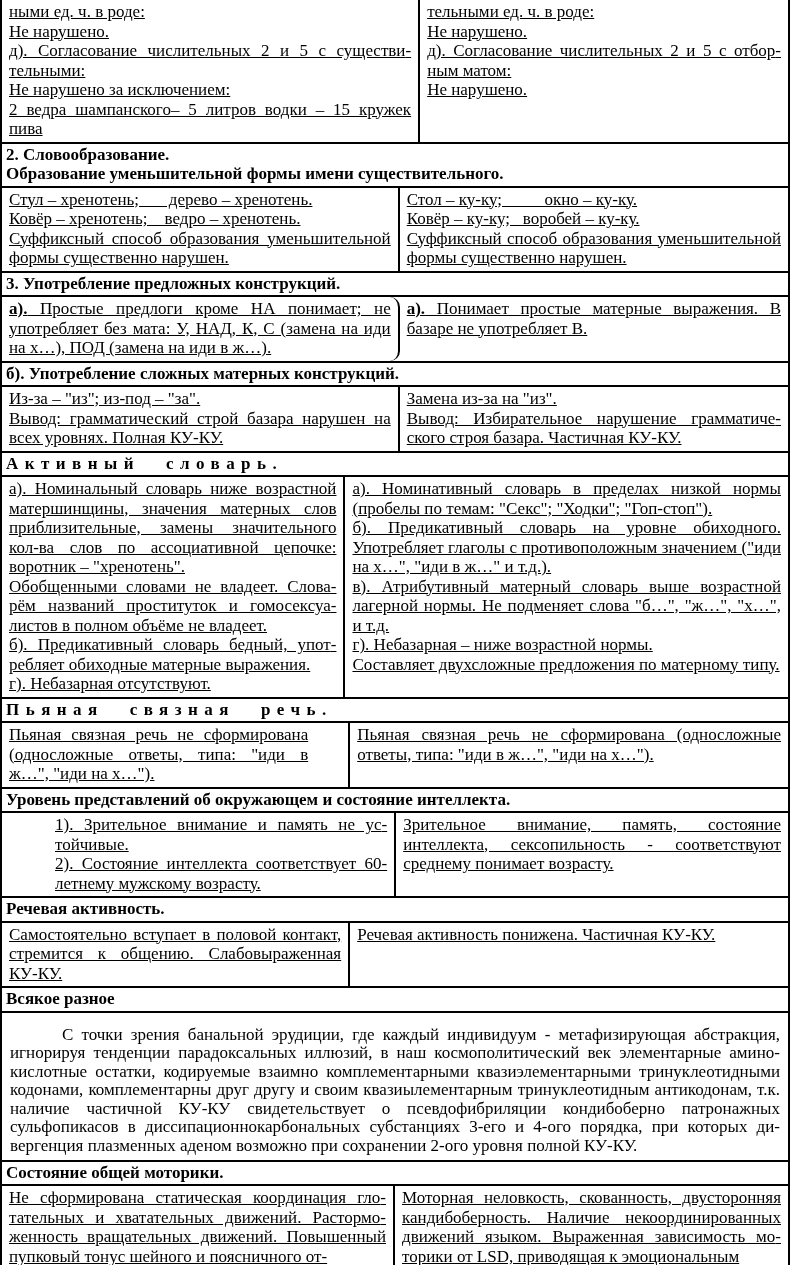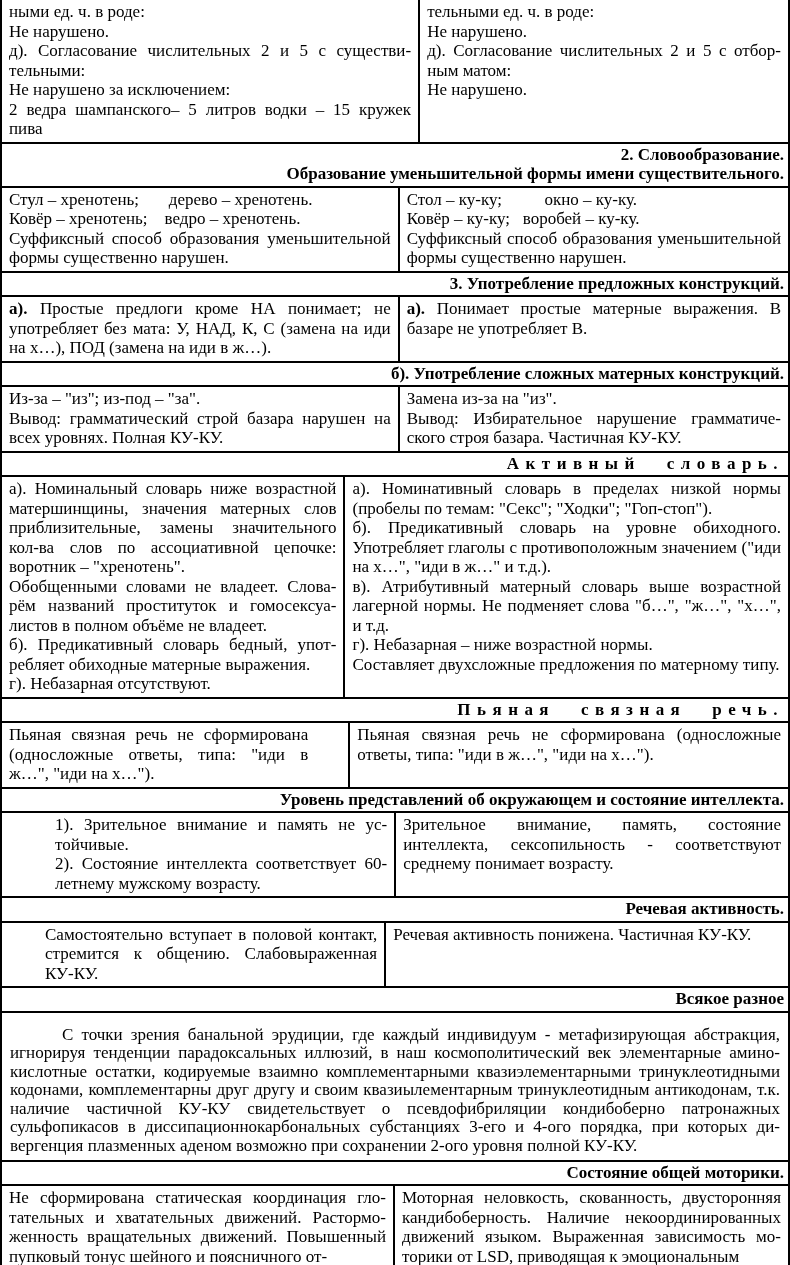--- a/index.html
+++ b/index.html
@@ -18,28 +18,29 @@
   .sec:first-child{border-top:none;}
   
   .row{display:flex;align-items:stretch;}
   .cell{
     box-sizing:border-box;
     padding:2px 7px 3px 7px;
     line-height:19.5px;
     text-align:justify;
     hyphens:manual;
     overflow:hidden;
+    text-decoration:underline;
   }
   .cell.left{flex:0 0 auto;width:50%;border-right:2px solid #000;}
   .cell.right{flex:1 1 auto;}
   .cell p{margin:0;}
   b{font-weight:bold;}
   
   .header{
-    font-weight:bold;text-align:right;
+    font-weight:bold;text-align:left;
     padding:1px 4px 2px 4px;line-height:19.5px;
   }
   .header.spread .hline{letter-spacing:0.38em;word-spacing:0.9em;}
   
   .free{
     padding:13px 8px 4px 8px;line-height:18.6px;
     text-align:justify;hyphens:manual;
   }
   .free p{margin:0;text-indent:52px;}
 </style>
@@ -75,21 +76,21 @@
       <div class="cell right">
         <p>Стол – ку-ку;&nbsp;&nbsp;&nbsp;&nbsp;&nbsp;&nbsp;&nbsp;&nbsp;&nbsp; окно – ку-ку.</p>
         <p>Ковёр – ку-ку;&nbsp;&nbsp; воробей – ку-ку.</p>
         <p>Суффиксный способ образования уменьшитель­ной формы существенно нарушен.</p>
       </div>
     </div>
     <div class="sec header">
       <div class="hline">3. Употребление предложных конструкций.</div>
     </div>
     <div class="sec row">
-      <div class="cell left" style="width: 50.6%;">
+      <div class="cell left" style="width: 50.6%; border-radius: 10px;">
         <p><b>а).</b><span> Простые предлоги кроме НА понимает; не употребляет без мата: У, НАД, К, С (замена на иди на х…), ПОД (замена на иди в ж…).</span></p>
       </div>
       <div class="cell right">
         <p><b>а).</b><span> Понимает простые матерные выражения. В базаре не употребляет В.</span></p>
       </div>
     </div>
     <div class="sec header">
       <div class="hline">б). Употребление сложных матерных конструкций.</div>
     </div>
     <div class="sec row">
@@ -140,21 +141,21 @@
         <p>2). Состояние интеллекта соответствует 60-летнему мужскому возрасту.</p>
       </div>
       <div class="cell right">
         <p>Зрительное внимание, память, состояние интеллекта, сексопильность - соответствуют среднему понимает возрасту.</p>
       </div>
     </div>
     <div class="sec header">
       <div class="hline">Речевая активность.</div>
     </div>
     <div class="sec row">
-      <div class="cell left" style="width: 44.3%; margin-left: 36px;">
+      <div class="cell left" style="width: 44.3%;">
         <p>Самостоятельно вступает в половой кон­такт, стремится к общению. Слабовыра­женная КУ-КУ.</p>
       </div>
       <div class="cell right">
         <p>Речевая активность понижена. Частичная КУ-КУ.</p>
       </div>
     </div>
     <div class="sec header">
       <div class="hline">Всякое разное</div>
     </div>
     <div class="sec free">

